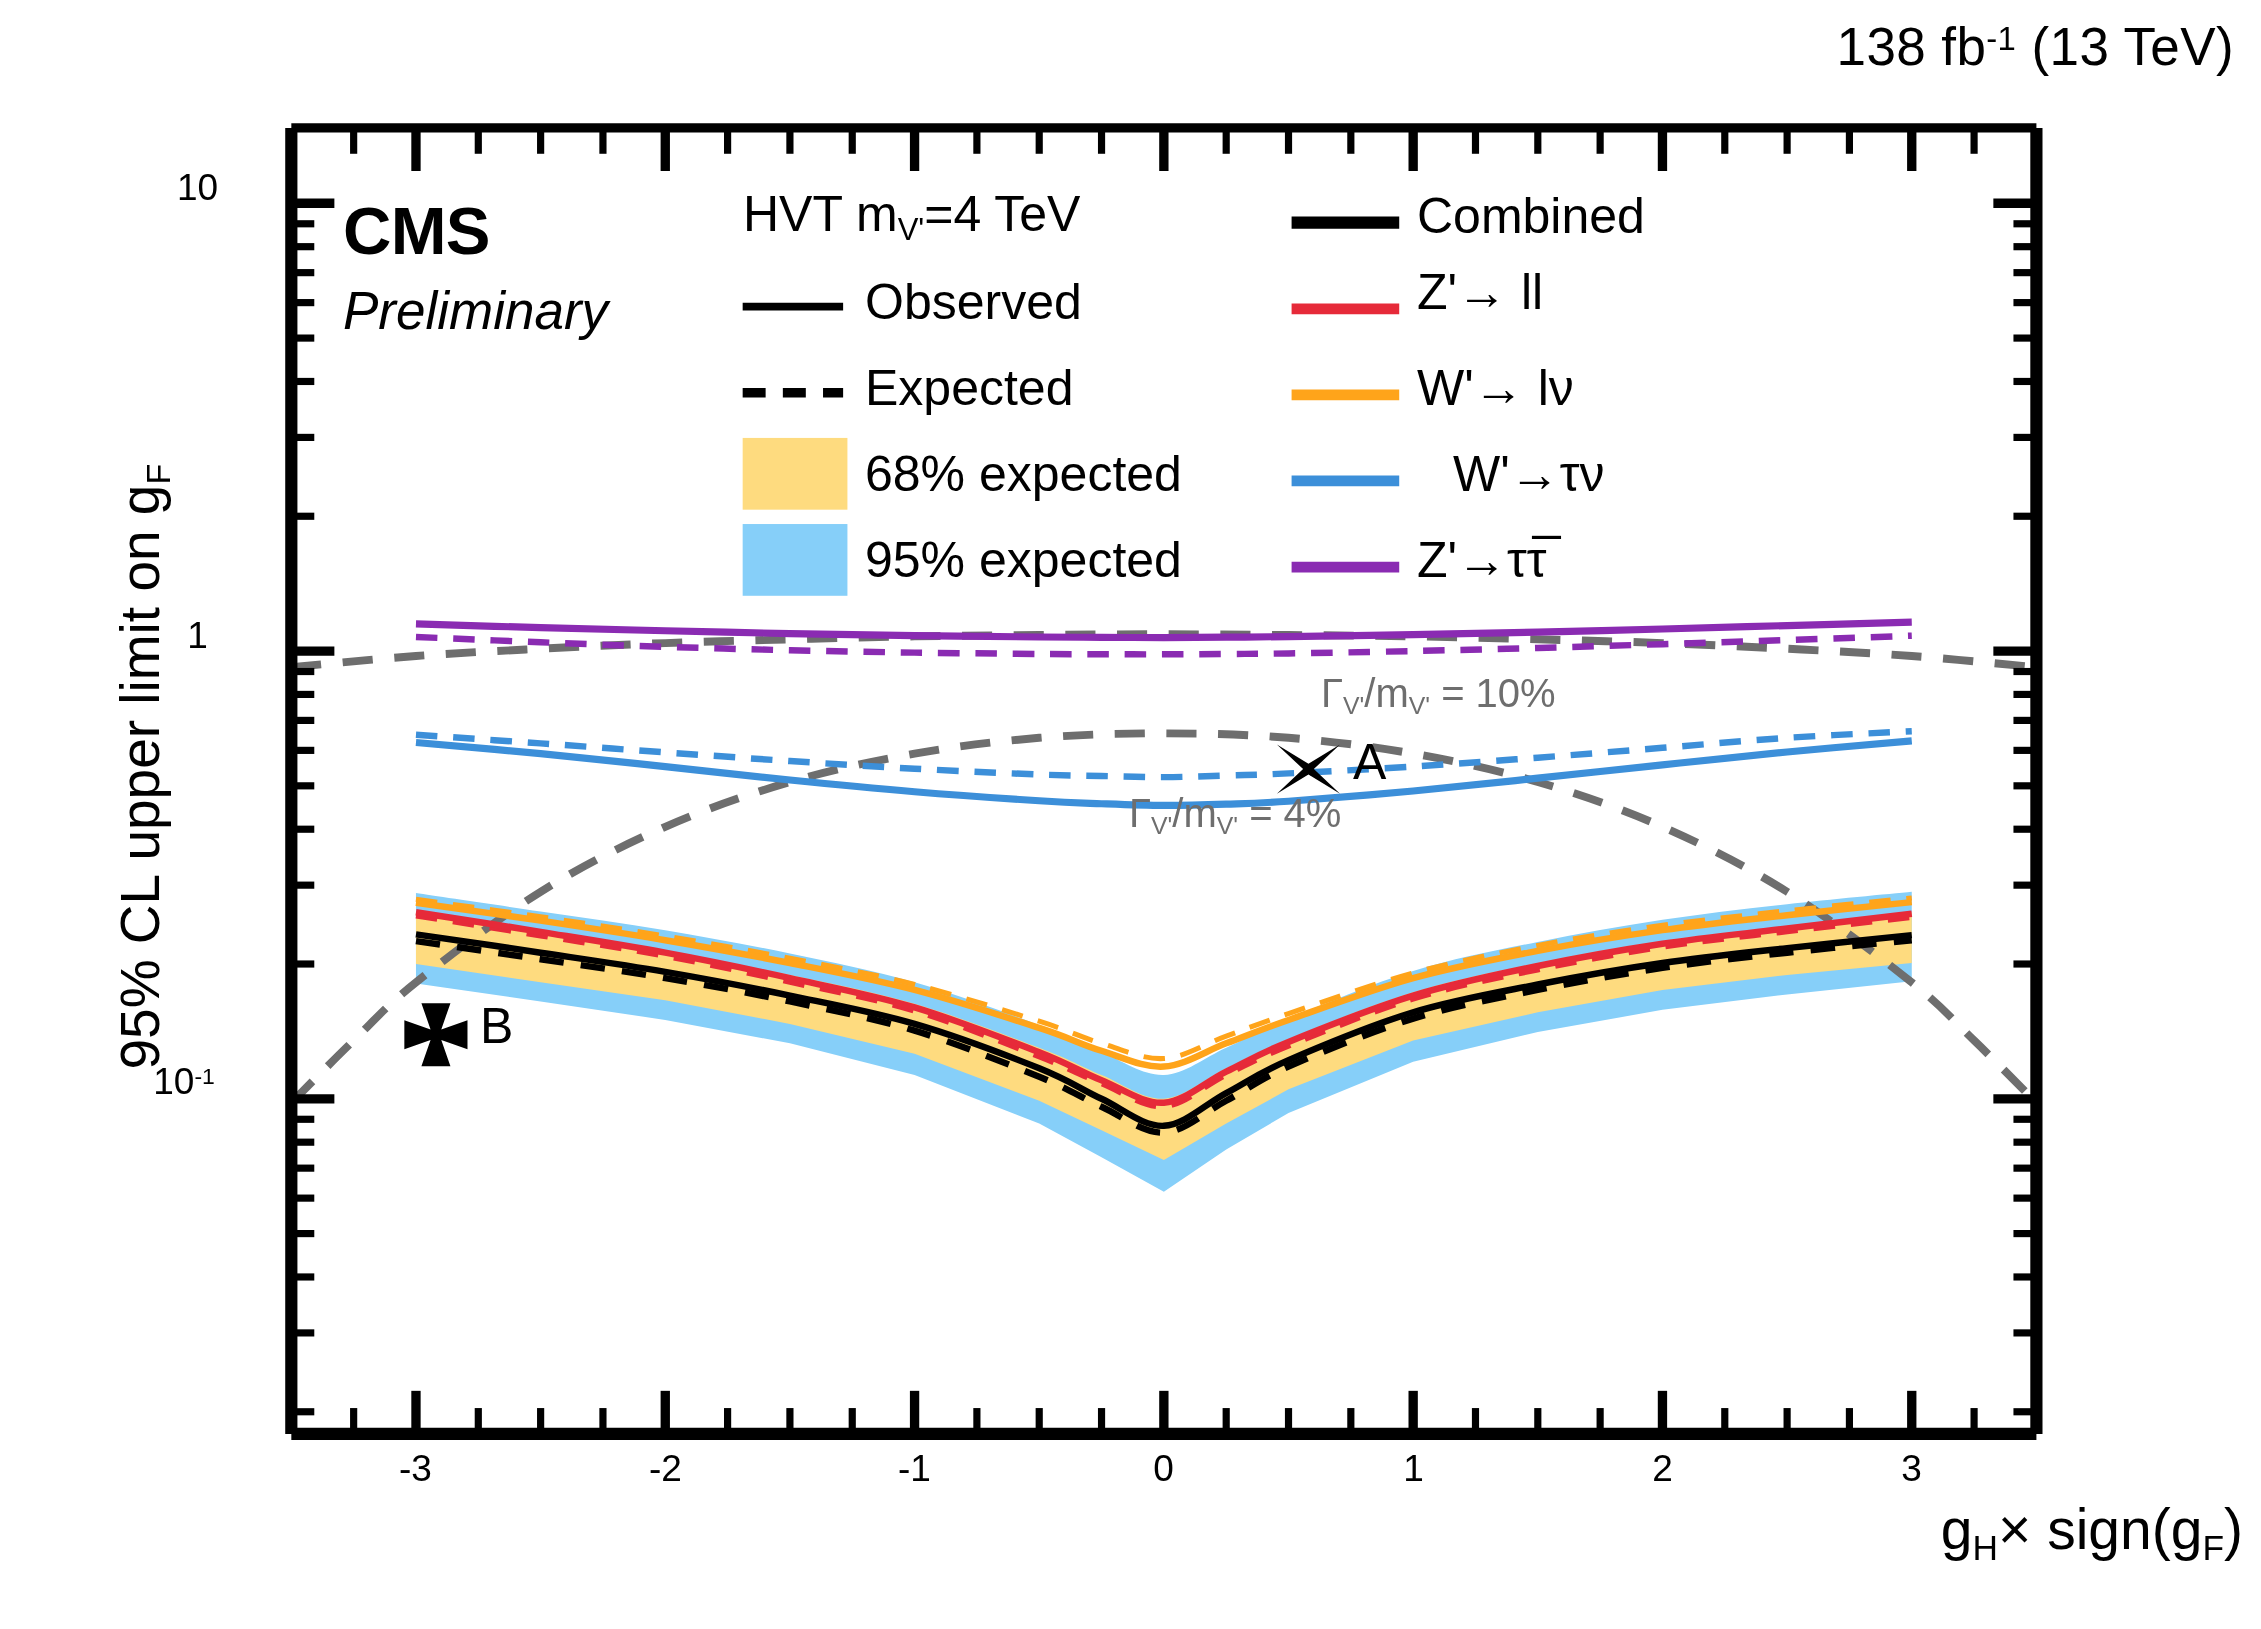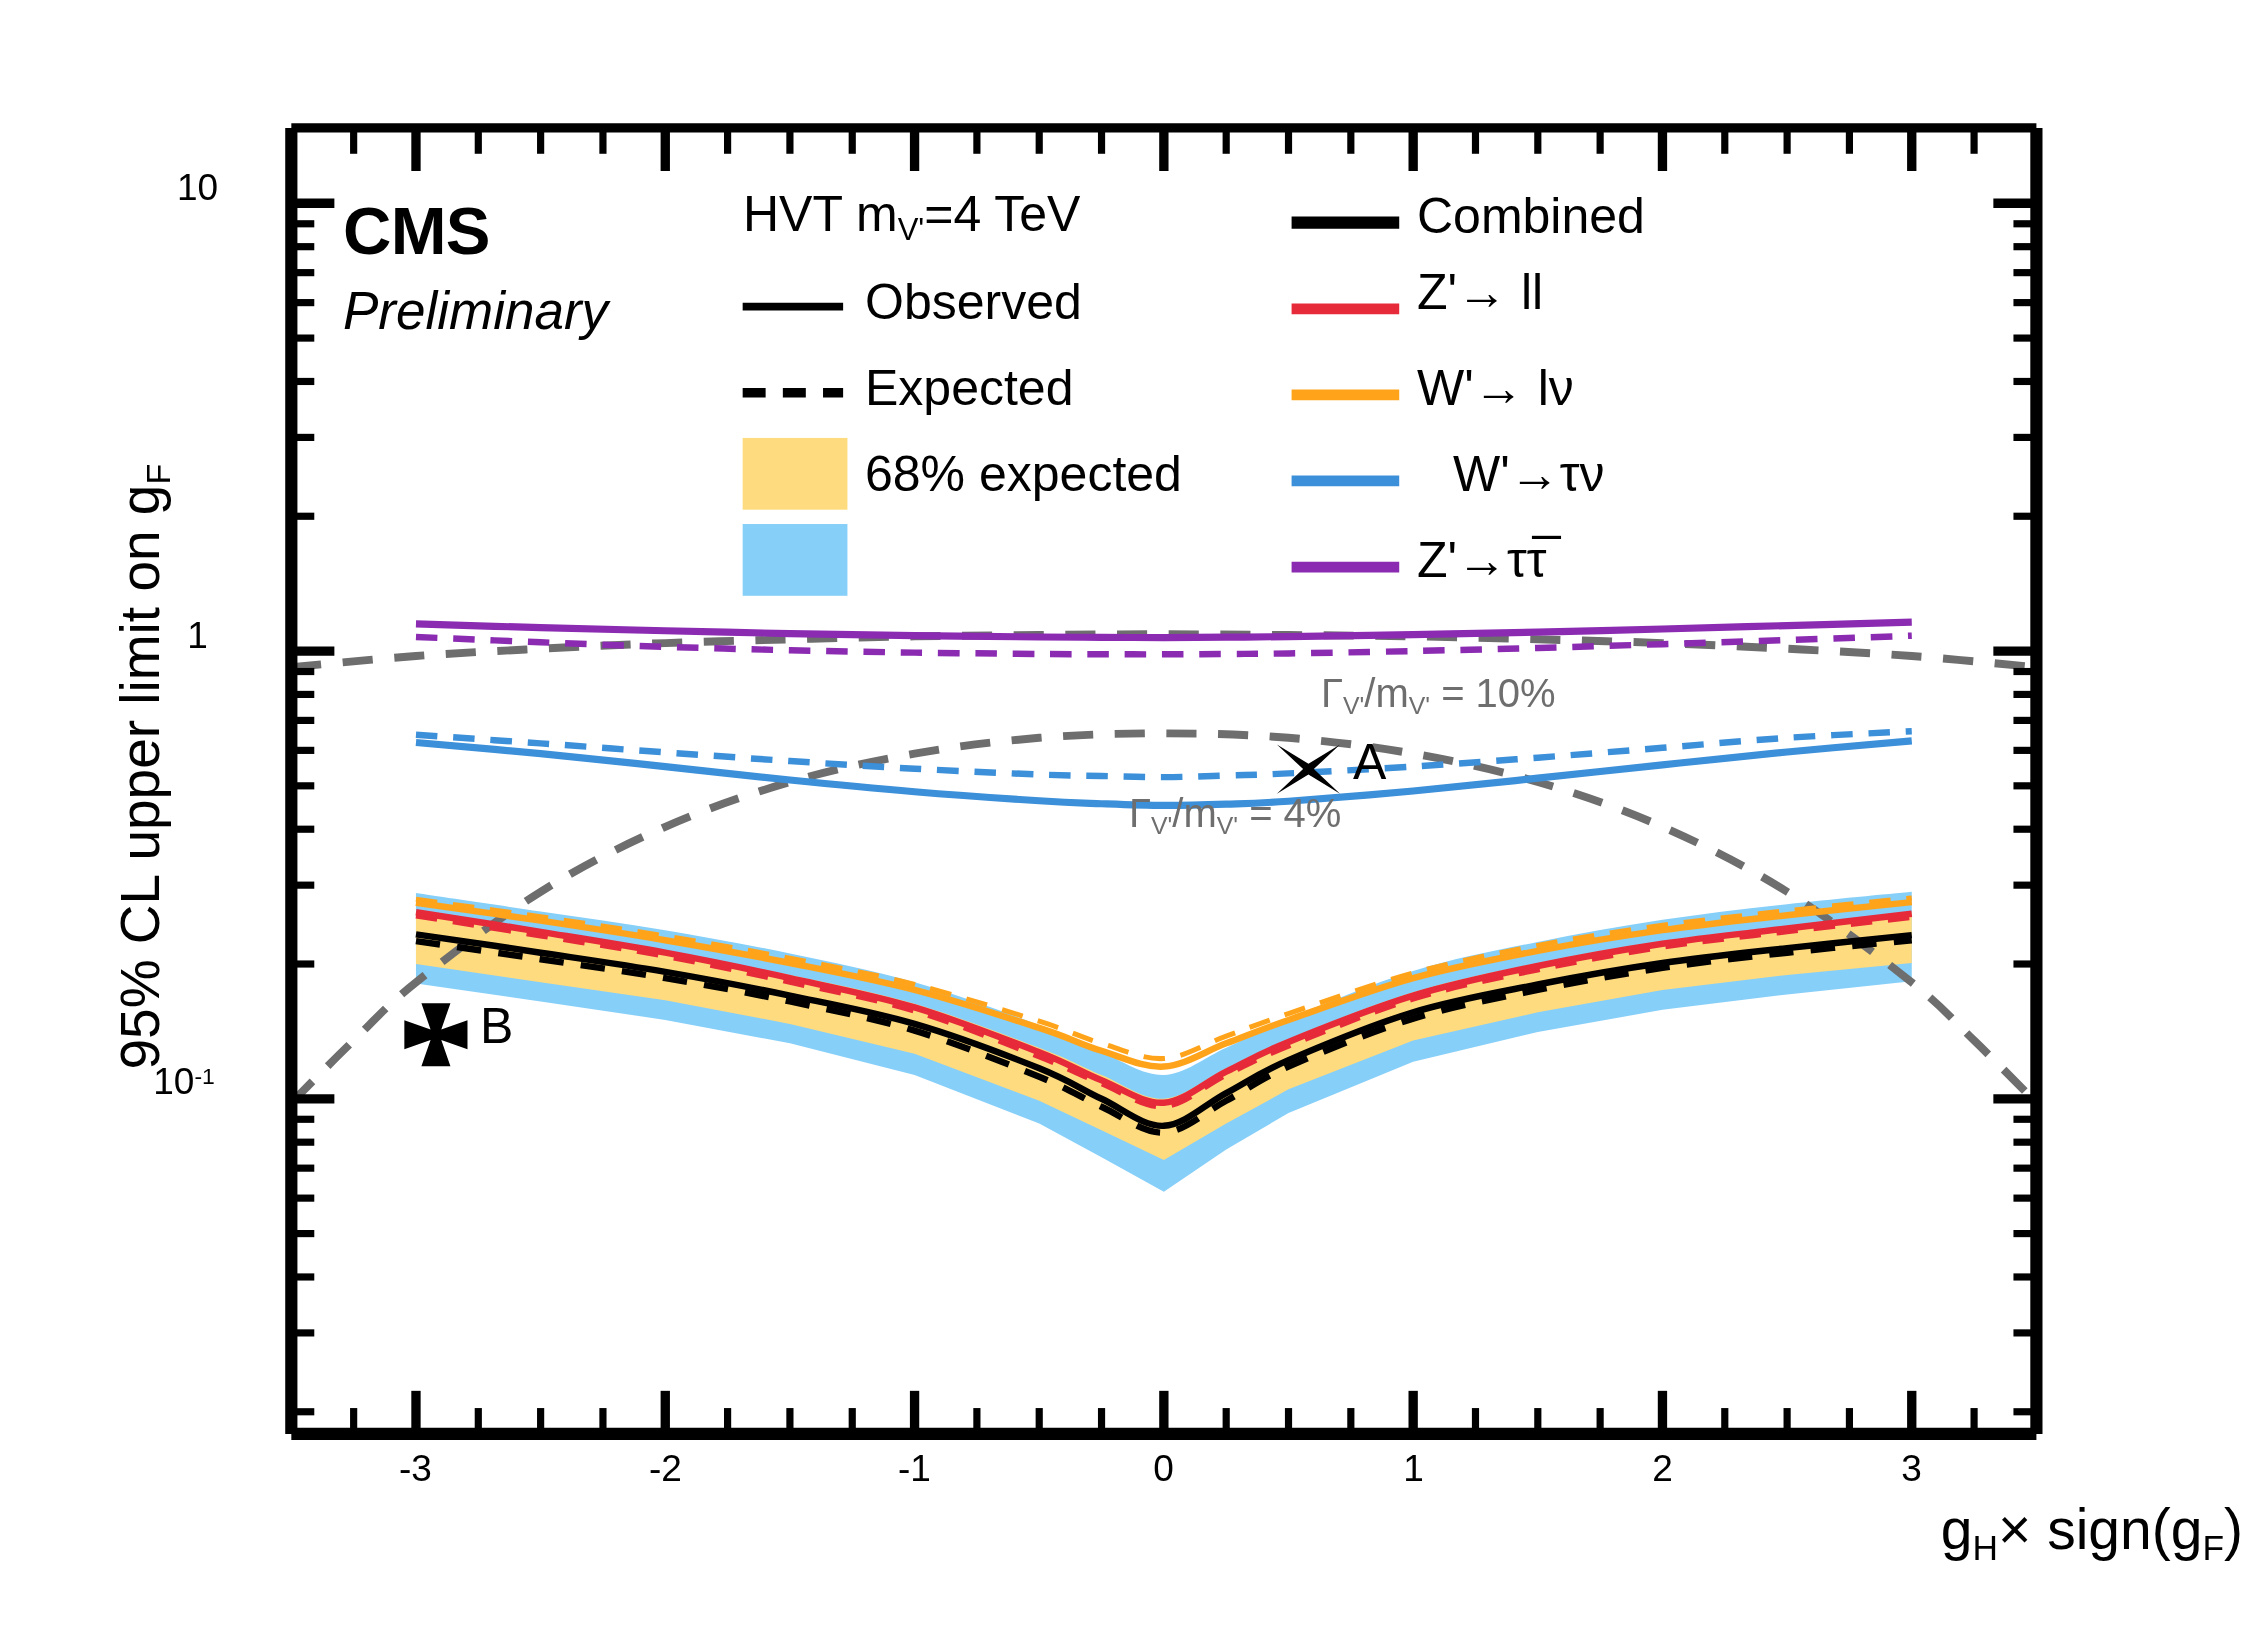--- a/index.html
+++ b/index.html
@@ -20,20 +20,24 @@
   .wlab{font-size:40px;color:#6e6e6e;}
   .mk{font-size:50px;}
   sub{font-size:0.62em;vertical-align:-0.30em;}
   sup{font-size:0.62em;vertical-align:0.45em;}
 </style>
 </head>
 <body>
 
 <div id="root">
 
+  <div class="txt lumi">
+    <span>138 fb</span><sup>-1</sup>
+    <span>(13 TeV)</span>
+  </div>
 
   <svg id="plot" width="2261" height="1630" viewBox="0 0 3151 2271" xmlns="http://www.w3.org/2000/svg">
     <defs>
       <clipPath id="frameclip">
           <rect x="406" y="178" width="2432" height="1820"></rect>
         </clipPath>
     </defs>
     <g id="bands-g" clip-path="url(#frameclip)">
         <path d="M579.7,1244.3C608.7,1248.6 695.5,1261.4 753.4,1270.0C811.3,1278.6 869.2,1286.2 927.1,1296.0C985.0,1305.8 1043.0,1316.5 1100.9,1328.6C1158.8,1340.8 1216.7,1352.1 1274.6,1368.7C1332.5,1385.3 1404.9,1412.2 1448.3,1428.4C1491.7,1444.7 1506.2,1454.7 1535.1,1466.2C1564.1,1477.8 1593.0,1498.9 1622.0,1497.9C1651.0,1496.8 1679.9,1473.0 1708.9,1459.9C1737.8,1446.8 1752.3,1437.2 1795.7,1419.3C1839.1,1401.5 1911.5,1370.6 1969.4,1352.8C2027.3,1335.0 2085.2,1324.3 2143.1,1312.4C2201.0,1300.6 2259.0,1290.4 2316.9,1281.6C2374.8,1272.8 2432.7,1266.4 2490.6,1259.8C2548.5,1253.3 2635.3,1245.4 2664.3,1242.5L2664.3,1367.2L2490.6,1385.6L2316.9,1407.0L2143.1,1437.9L1969.4,1479.3L1795.7,1550.7L1708.9,1601.8L1622.0,1660.5L1535.1,1612.6L1448.3,1565.6L1274.6,1497.9L1100.9,1453.7L927.1,1421.1L753.4,1395.3L579.7,1370.2Z" fill="#86cff9" stroke="none"></path>
         <path d="M579.7,1274.1C608.7,1278.4 695.5,1290.8 753.4,1299.5C811.3,1308.1 869.2,1316.3 927.1,1326.1C985.0,1335.9 1043.0,1346.4 1100.9,1358.5C1158.8,1370.6 1216.7,1381.7 1274.6,1398.6C1332.5,1415.5 1404.9,1443.4 1448.3,1459.9C1491.7,1476.4 1506.2,1486.0 1535.1,1497.9C1564.1,1509.7 1593.0,1532.6 1622.0,1531.0C1651.0,1529.4 1679.9,1502.3 1708.9,1488.5C1737.8,1474.6 1752.3,1465.3 1795.7,1447.7C1839.1,1430.0 1911.5,1400.1 1969.4,1382.5C2027.3,1364.8 2085.2,1353.7 2143.1,1341.8C2201.0,1329.9 2259.0,1319.8 2316.9,1311.2C2374.8,1302.7 2432.7,1297.1 2490.6,1290.4C2548.5,1283.7 2635.3,1274.2 2664.3,1271.0L2664.3,1341.8L2490.6,1358.5L2316.9,1379.3L2143.1,1410.5L1969.4,1449.7L1795.7,1517.8L1708.9,1565.6L1622.0,1616.3L1535.1,1575.0L1448.3,1533.7L1274.6,1468.4L1100.9,1426.6L927.1,1393.7L753.4,1368.7L579.7,1343.2Z" fill="#fedb7f" stroke="none"></path>
@@ -211,20 +215,21 @@
       <div class="txt tick" style="left: 1847px; top: 1448px; width: 129px; text-align: center;">3</div>
     </div>
 
   <div class="txt lg" id="lg-model" style="left:743px;top:185px;">
     <span>HVT m</span><sub>V'</sub><span>=4 TeV</span>
   </div>
 
   <div class="txt lg" style="left:865px;top:273px;">Observed</div>
   <div class="txt lg" style="left:865px;top:359px;">Expected</div>
   <div class="txt lg" style="left:865px;top:445px;text-align:center;">68% expected</div>
+  <div class="txt lg" style="left:865px;top:531px;">95% expected</div>
 
   <div class="txt lg" style="left:1417px;top:187px;">Combined</div>
   <div class="txt lg" style="left:1417px;top:263px;">Z'→ ll</div>
   <div class="txt lg" style="left:1417px;top:359px;">W'→ lν</div>
   <div class="txt lg" style="left:1417px;top:445px;margin-left:36px;">W'→τν</div>
   <div class="txt lg" style="left:1417px;top:531px;">Z'→ττ̅</div>
 
   <div class="txt wlab" id="ann10" style="left: 1321px; top: 671px;">
     <span>Γ</span><sub>V'</sub><span>/m</span><sub>V'</sub><span> = 10%</span>
   </div>

